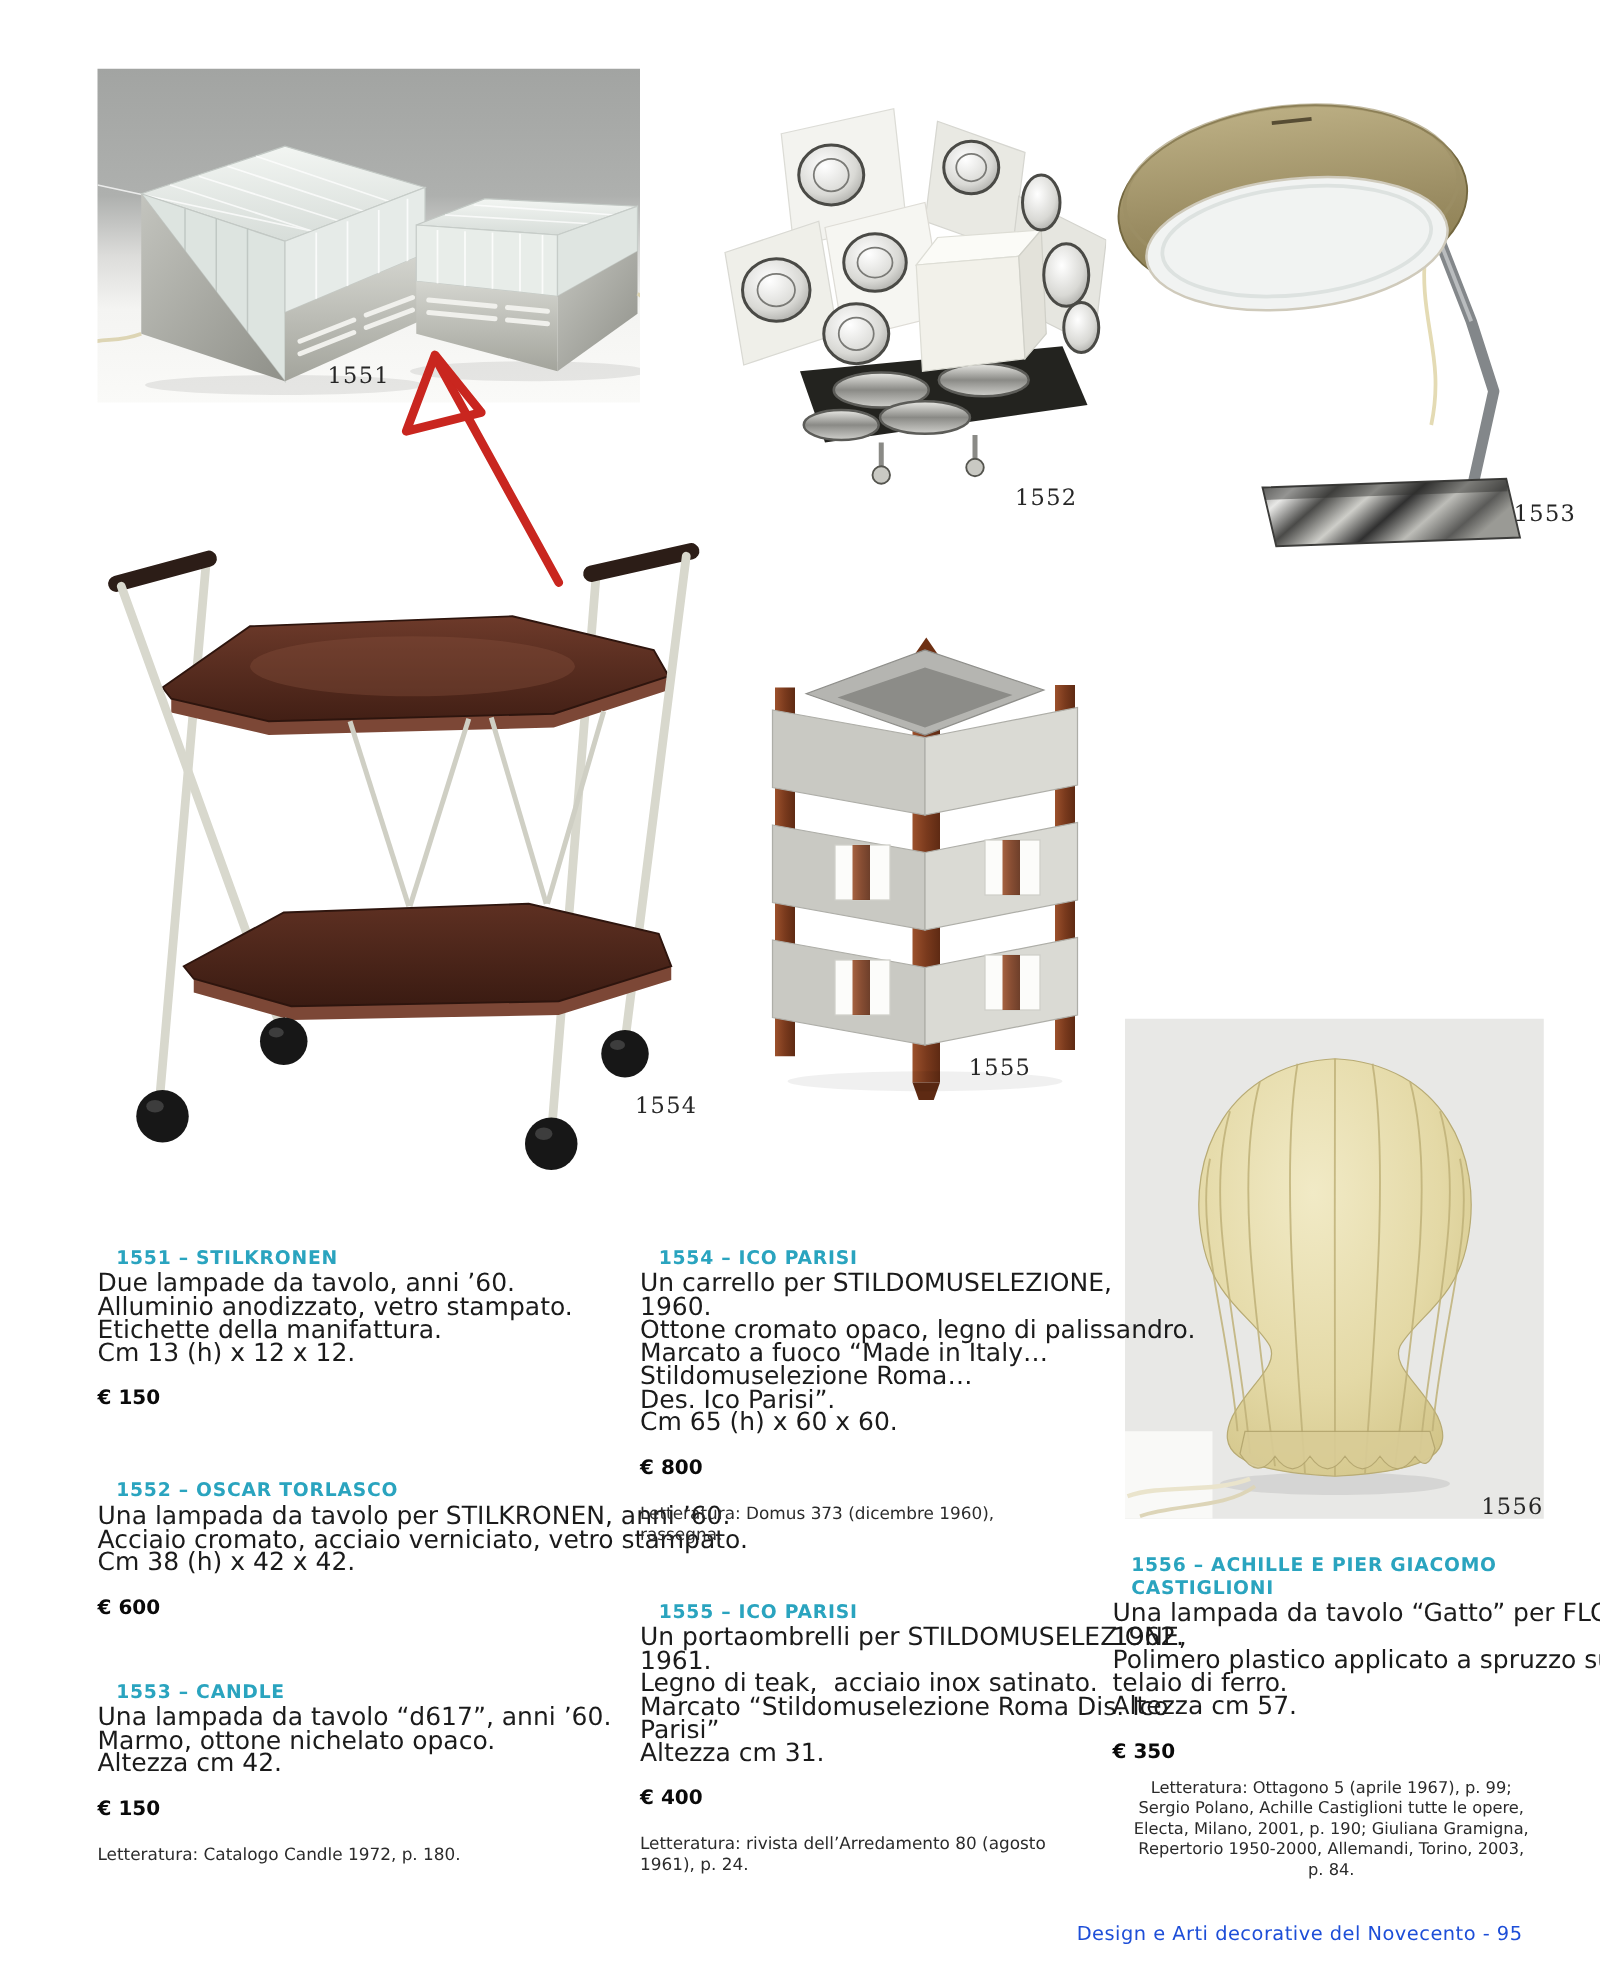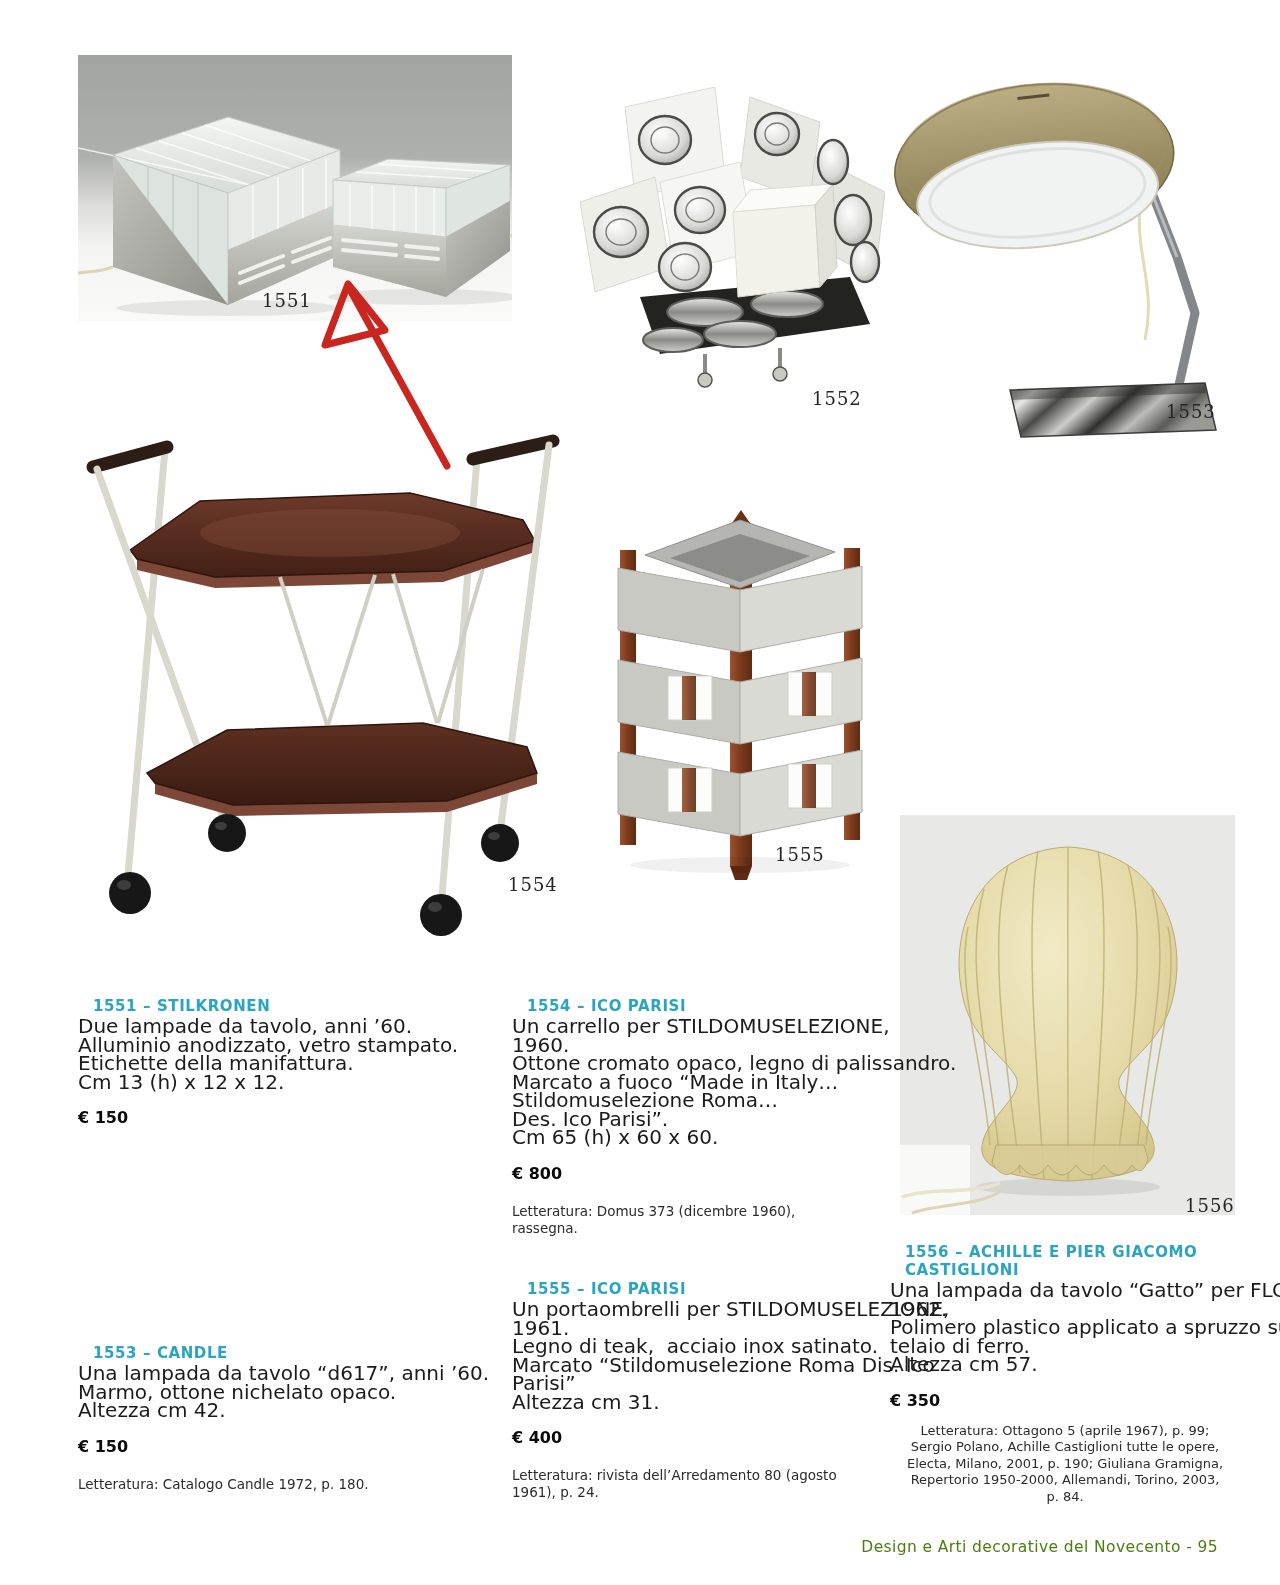--- a/index.html
+++ b/index.html
@@ -26,21 +26,21 @@
   .lot-price{margin:17px 0 0 0;font-size:16px;font-weight:bold;color:#0a0a0a;}
   .lot-lit{margin:20px 0 0 0;font-size:13.5px;line-height:17px;color:#2b2b2b;white-space:pre;}
   #lot-1551{left:78px;top:997px;width:410px;}
   #lot-1552{left:78px;top:1183px;width:410px;}
   #lot-1553{left:78px;top:1344px;width:410px;}
   #lot-1554{left:512px;top:997px;width:385px;}
   #lot-1555{left:512px;top:1280px;width:385px;}
   #lot-1556{left:890px;top:1243px;width:350px;}
   #lot-1556 .lot-lit{margin-top:13px;font-size:13px;line-height:16.5px;text-align:center;}
   .footer{position:absolute;right:62px;top:1538px;z-index:4;font-size:15.5px;
-          letter-spacing:.4px;color:#4d7c0f;}
+          letter-spacing:.4px;color:#1d4ed8;}
 </style>
 </head>
 <body>
 
 <div class="page">
 
   <div class="photo" id="photo-1551">
     <svg width="434" height="267" viewBox="0 0 434 267">
       <defs>
         <linearGradient id="m1551a" x1="0" y1="0" x2="1" y2="1">
@@ -349,34 +349,41 @@
         <path d="M68,112 C56,170 82,240 90,330"></path>
         <path d="M268,112 C280,170 254,240 246,330"></path>
       </g>
       <path d="M92,348 Q106,370 120,350 Q134,370 148,350 Q162,370 176,350
                Q190,370 204,350 Q218,370 232,350 Q242,364 248,344 L244,330 L96,330 Z" fill="#d9cc96" opacity="0.9" stroke="#b3a56e" stroke-width="1"></path>
     </svg>
   </div>
 
   <span class="photo-label" style="left:262px;top:290px;">1551</span>
   <span class="photo-label" style="left:812px;top:388px;">1552</span>
-  <span class="photo-label" style="left:1166px;top:401px;">1553</span>
+  <span class="photo-label" style="left:1211px;top:401px;">1553</span>
   <span class="photo-label" style="left:508px;top:874px;">1554</span>
   <span class="photo-label" style="left:775px;top:844px;">1555</span>
   <span class="photo-label" style="left:1185px;top:1195px;">1556</span>
 
   <section class="lot" id="lot-1551">
     <h3 class="lot-title">1551 – STILKRONEN</h3>
     <p class="lot-body">Due lampade da tavolo, anni ’60.
 Alluminio anodizzato, vetro stampato.
 Etichette della manifattura.
 Cm 13 (h) x 12 x 12.</p>
     <p class="lot-price">€ 150</p>
   </section>
 
+  <section class="lot" id="lot-1552">
+    <h3 class="lot-title">1552 – OSCAR TORLASCO</h3>
+    <p class="lot-body">Una lampada da tavolo per STILKRONEN, anni ’60.
+Acciaio cromato, acciaio verniciato, vetro stampato.
+Cm 38 (h) x 42 x 42.</p>
+    <p class="lot-price">€ 600</p>
+  </section>
 
   <section class="lot" id="lot-1553">
     <h3 class="lot-title">1553 – CANDLE</h3>
     <p class="lot-body">Una lampada da tavolo “d617”, anni ’60.
 Marmo, ottone nichelato opaco.
 Altezza cm 42.</p>
     <p class="lot-price">€ 150</p>
     <p class="lot-lit">Letteratura: Catalogo Candle 1972, p. 180.</p>
   </section>
 

